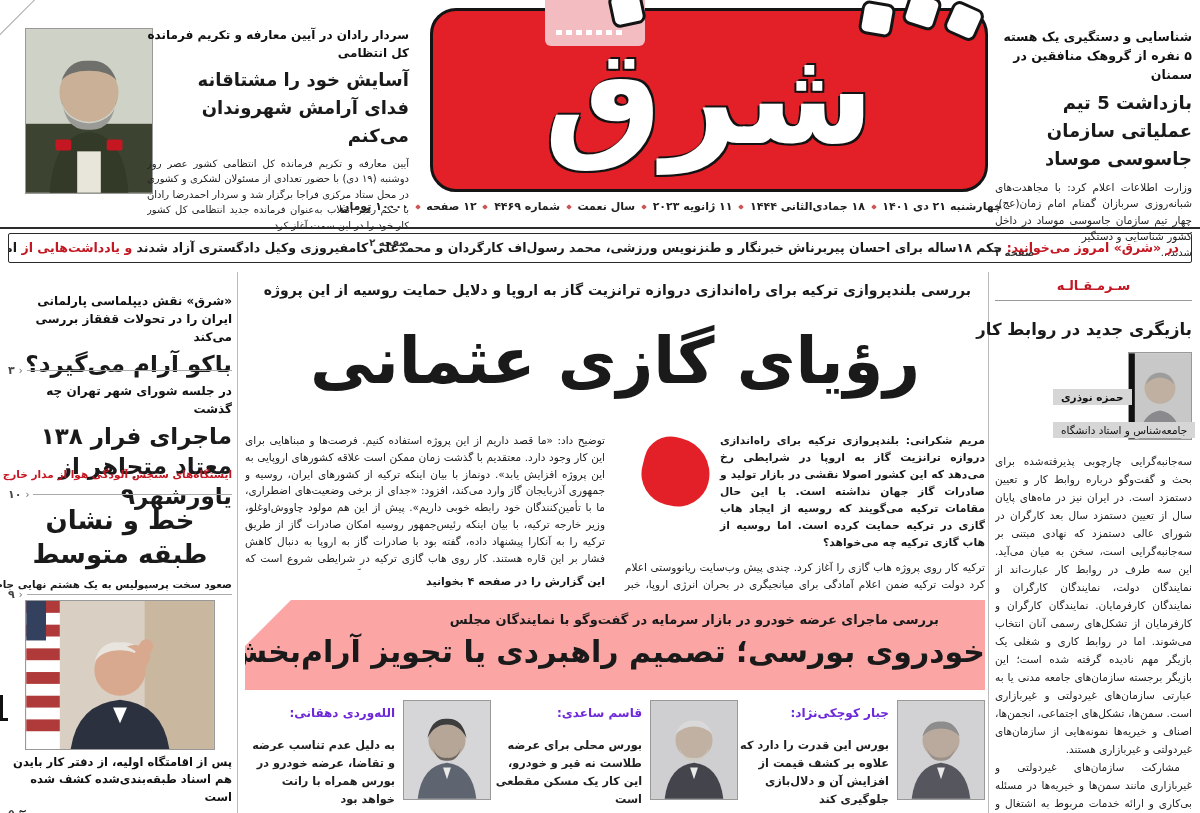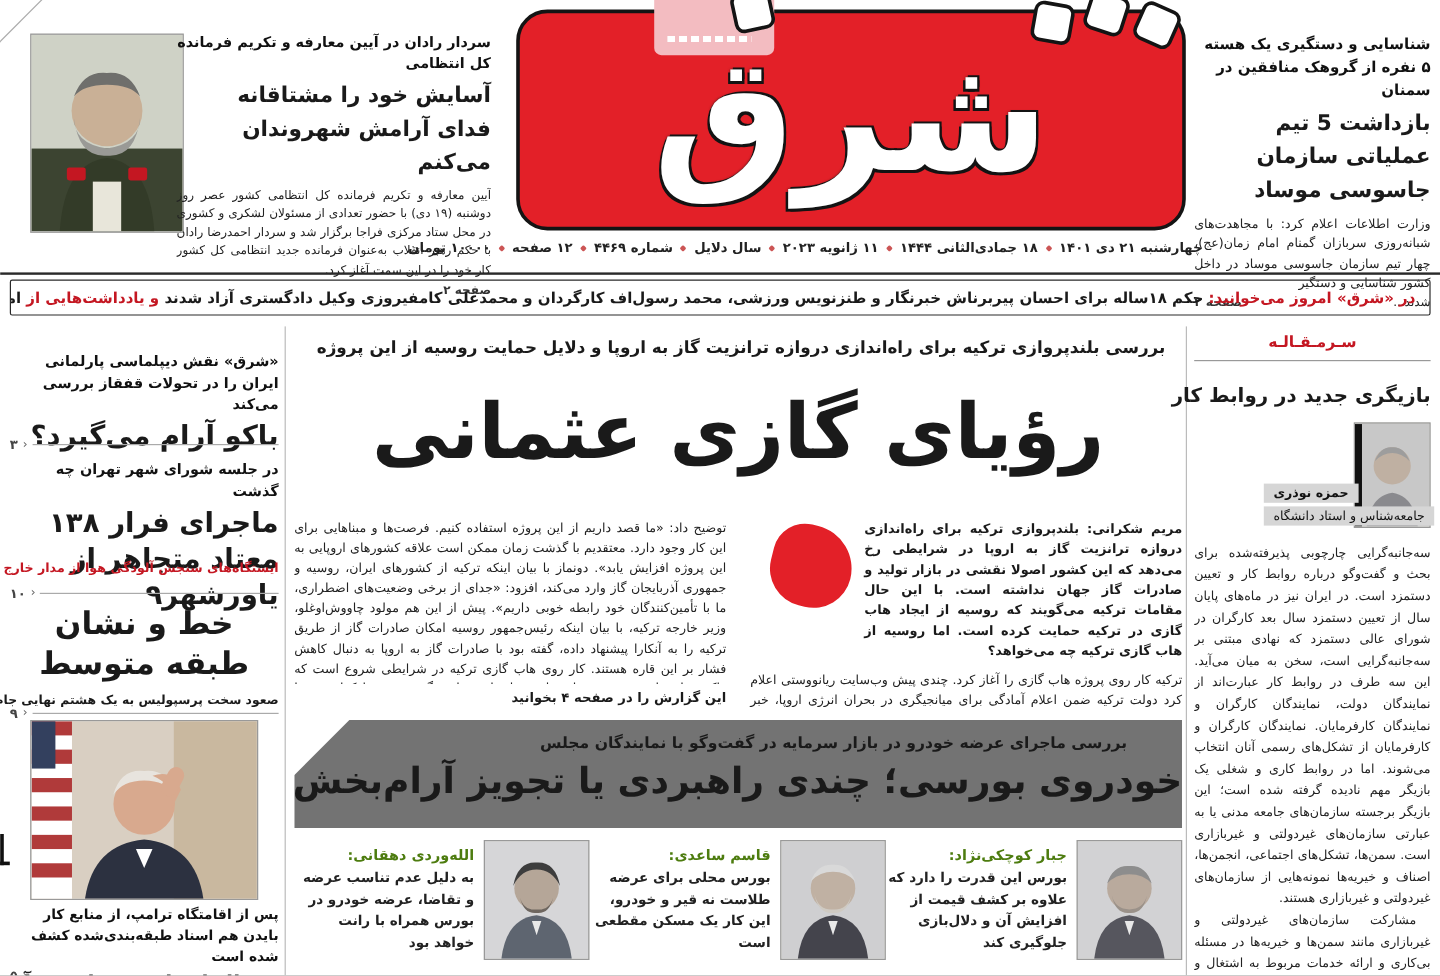--- a/index.html
+++ b/index.html
@@ -65,40 +65,40 @@
                  font-weight:bold; line-height:118px; letter-spacing:-1px; }
   .mc-cols { left:245px; top:432px; width:740px; height:160px; display:flex; gap:20px; overflow:hidden; }
   .mc-col { width:360px; }
   .leadrow { display:flex; gap:10px; }
   .leadtext { width:265px; font-size:10.8px; font-weight:bold; line-height:17px; text-align:justify; }
   .diamond { width:68px; height:68px; background:#e32028; border-radius:42% 58% 50% 50%;
              transform:rotate(14deg); margin-top:6px; }
   .mc-body { font-size:10.5px; line-height:16.8px; text-align:justify; color:#222; }
   .mc-footer { font-size:11px; font-weight:bold; margin-top:5px; }
 
-  .graybox { left:245px; top:600px; width:740px; height:90px; background:#737373;
+  .graybox { left:245px; top:600px; width:740px; height:90px; background:#fca5a5;
              clip-path:polygon(46px 0, 100% 0, 100% 100%, 0 100%, 0 46px); }
   .gb-kicker { position:absolute; top:12px; right:46px; font-size:13px; font-weight:bold; }
   .gb-head { position:absolute; top:34px; left:0; right:0; text-align:center; font-size:30px;
              font-weight:bold; letter-spacing:-0.5px; white-space:nowrap; }
 
   .mp-strip { left:245px; top:700px; width:740px; display:flex; justify-content:space-between; }
   .mp-unit { display:flex; gap:8px; }
   .mp-text { width:150px; padding-top:6px; }
-  .mp-name { color:#4d7c0f; font-weight:bold; font-size:12px; display:block; margin-bottom:3px; }
+  .mp-name { color:#6d28d9; font-weight:bold; font-size:12px; display:block; margin-bottom:17px; }
   .mp-quote { font-size:11.3px; font-weight:bold; line-height:1.6; color:#222; display:block; }
 
   
   .ed { right:8px; width:197px; }
   .ed-label { top:278px; color:#c41722; font-weight:bold; font-size:13px; letter-spacing:1px;text-align:center; }
   .ed-rule { top:300px; height:1px; background:#999; width:197px; }
   .ed-head { top:320px; font-size:16.5px; font-weight:bold; white-space:nowrap; }
   .author-row { top:352px; height:92px; }
   .chips { position:absolute; left:58px; right:0; bottom:6px; display:flex; flex-direction:column;
-           align-items:flex-end; gap:3px; }
+           align-items:flex-end; gap:17px; }
   .chip { background:#d6d6d6; color:#111; font-size:10.5px; font-weight:bold; padding:2px 8px; white-space:nowrap; }
   .ed-body { top:452px; height:361px; overflow:hidden; font-size:10.5px; line-height:18px;
              text-align:justify; color:#222; }
   .ed-body p + p { text-indent:12px; }
 
   .cropmark { left:0; top:695px; width:8px; height:26px; border-left:3px solid #111; border-bottom:3px solid #111; }
 </style>
 </head>
 <body>
 
@@ -145,21 +145,21 @@
     </div>
   </div>
 
   <div class="abs dateline">
     <span class="dl-item">چهارشنبه ۲۱ دی ۱۴۰۱</span>
       <span class="dl-sep"></span>
     <span class="dl-item">۱۸ جمادی‌الثانی ۱۴۴۴</span>
       <span class="dl-sep"></span>
     <span class="dl-item">۱۱ ژانویه ۲۰۲۳</span>
       <span class="dl-sep"></span>
-    <span class="dl-item">سال دلایل</span>
+    <span class="dl-item">سال نعمت</span>
       <span class="dl-sep"></span>
     <span class="dl-item">شماره ۴۴۶۹</span>
       <span class="dl-sep"></span>
     <span class="dl-item">۱۲ صفحه</span>
       <span class="dl-sep"></span>
     <span class="dl-item">۱۰۰۰۰ تومان</span>
   </div>
   <div class="abs rule-heavy"></div>
 
   <div class="abs strip">
@@ -217,21 +217,21 @@
     <rect x="0" y="120" width="34" height="12" fill="#b03a3a"></rect>
     <rect x="0" y="0" width="20" height="40" fill="#33405e"></rect>
     <path d="M45 150 Q52 104 95 100 Q138 104 145 150 Z" fill="#2c3140"></path>
     <polygon points="88,108 95,124 102,108" fill="#fff"></polygon>
     <circle cx="95" cy="70" r="26" fill="#d8a98e"></circle>
     <path d="M69 62 Q75 40 95 42 Q115 40 121 62 Q113 50 95 50 Q77 50 69 62 Z" fill="#e8e4de"></path>
     <path d="M102 46 Q120 40 126 58 L118 74 Q122 54 102 46 Z" fill="#d8a98e"></path>
     <rect x="112" y="38" width="14" height="26" rx="7" fill="#d8a98e" transform="rotate(28 119 51)"></rect>
   </svg>
   <div class="abs lc" style="top:754px;">
-    <div class="kicker" style="font-size:11.5px;">پس از اقامتگاه ترامپ، از منابع کار بایدن هم اسناد طبقه‌بندی‌شده کشف شده است</div>
+    <div class="kicker" style="font-size:11.5px;">پس از اقامتگاه اولیه، از دفتر کار بایدن هم اسناد طبقه‌بندی‌شده کشف شده است</div>
     <div class="lc-head" style="font-size:17px; white-space:nowrap; margin-top:3px;">جنجال اسناد محرمانه در آمریکا</div>
   </div>
   <div class="abs lc pgline" style="top:807px;">
     <span class="pgnum">۵</span>
     <span class="pgarrow">›</span>
 
   </div>
 
   <div class="abs mc-headline">رؤیای گازی عثمانی</div>
   <div class="abs mc-kicker">بررسی بلندپروازی ترکیه برای راه‌اندازی دروازه ترانزیت گاز به اروپا و دلایل حمایت روسیه از این پروژه</div>
@@ -245,21 +245,21 @@
       <div class="mc-body" style="margin-top:8px;">ترکیه کار روی پروژه هاب گازی را آغاز کرد. چندی پیش وب‌سایت ریانووستی اعلام کرد دولت ترکیه ضمن اعلام آمادگی برای میانجیگری در بحران انرژی اروپا، خبر داده است که کار روی پروژه پیشنهادی روسیه برای ایجاد هاب گازی را شروع کرده است. براساس این خبر فاتح دونماز، وزیر انرژی و منابع طبیعی ترکیه در مصاحبه‌ای تلویزیونی گفته برای آماده‌سازی اولیه این پروژه یک سال زمان نیاز است و زیرساخت‌ها در حال ارزیابی است. او با بیان اینکه ترکیه از هم‌اکنون کار چشمگیری را آغاز کرده،</div>
     </div>
     <div class="mc-col">
       <div class="mc-body" style="height:138px; overflow:hidden;">توضیح داد: «ما قصد داریم از این پروژه استفاده کنیم. فرصت‌ها و مبناهایی برای این کار وجود دارد. معتقدیم با گذشت زمان ممکن است علاقه کشورهای اروپایی به این پروژه افزایش یابد». دونماز با بیان اینکه ترکیه از کشورهای ایران، روسیه و جمهوری آذربایجان گاز وارد می‌کند، افزود: «جدای از برخی وضعیت‌های اضطراری، ما با تأمین‌کنندگان خود رابطه خوبی داریم». پیش از این هم مولود چاووش‌اوغلو، وزیر خارجه ترکیه، با بیان اینکه رئیس‌جمهور روسیه امکان صادرات گاز از طریق ترکیه را به آنکارا پیشنهاد داده، گفته بود با صادرات گاز به اروپا به دنبال کاهش فشار بر این قاره هستند. کار روی هاب گازی ترکیه در شرایطی شروع است که واکنش‌ها به این موضوع متفاوت است. اروپا پس از جنگ روسیه و اوکراین نه‌تنها تحریم‌های سنگینی علیه روس‌ها اعمال کرد بلکه سیاست‌گذاران اروپایی به‌صراحت خواستار کاهش وابستگی کشورهایشان به گاز روسیه شدند.</div>
       <div class="mc-footer">این گزارش را در صفحه ۴ بخوانید</div>
     </div>
   </div>
 
   <div class="abs graybox">
     <div class="gb-kicker">بررسی ماجرای عرضه خودرو در بازار سرمایه در گفت‌وگو با نمایندگان مجلس</div>
-    <div class="gb-head">خودروی بورسی؛ چندی راهبردی یا تجویز آرام‌بخش</div>
+    <div class="gb-head">خودروی بورسی؛ تصمیم راهبردی یا تجویز آرام‌بخش</div>
   </div>
 
   <div class="abs mp-strip">
     <div class="mp-unit">
       <svg class="photo-frame" width="88" height="100" viewBox="0 0 88 100">
         <rect width="88" height="100" fill="#d2d2d4"></rect>
         <path d="M14 100 Q18 66 44 63 Q70 66 74 100 Z" fill="#56565e"></path>
         <polygon points="40,68 44,80 48,68" fill="#e9e9e9"></polygon>
         <circle cx="44" cy="40" r="19" fill="#b9aa9d"></circle>
         <path d="M25 36 Q30 20 44 21 Q58 20 63 36 Q56 28 44 28 Q32 28 25 36 Z" fill="#8d8d8d"></path>

